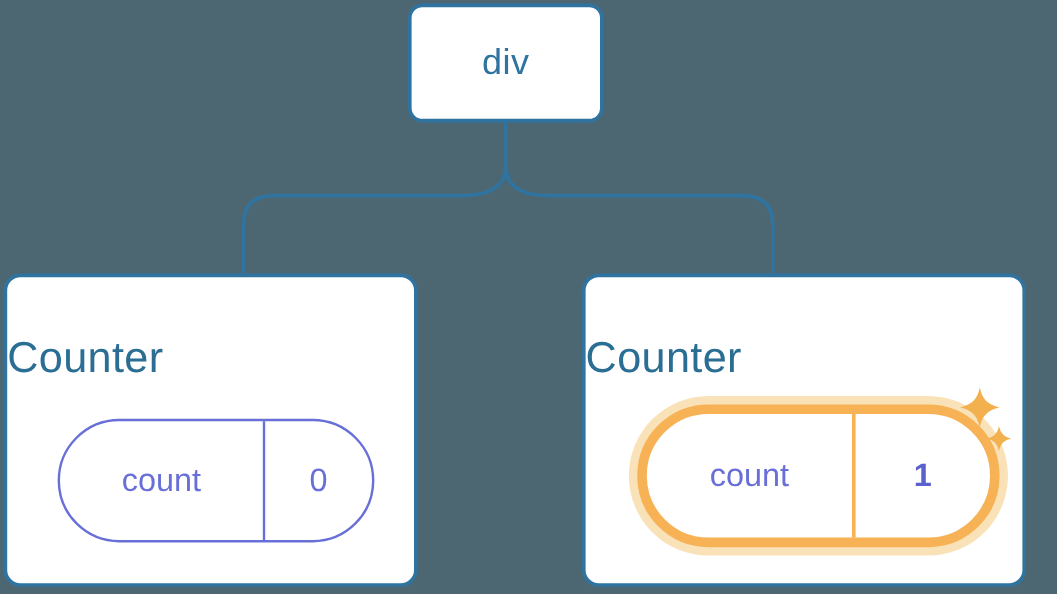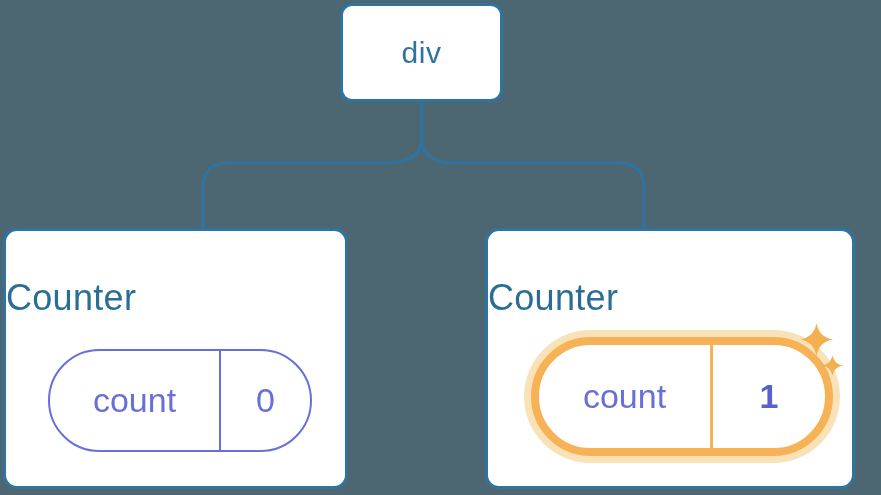--- a/index.html
+++ b/index.html
@@ -96,21 +96,21 @@
   .pill-plain .seg-name {
     width: 171px;
     border-right: 2.5px solid #6870D8;
   }
   .pill-highlight .seg-name {
     width: 174px;
     border-right: 3px solid #F6B254;
   }
   .seg-value { flex: 1; }
   .state-text {
-    font-size: 34px;
+    font-size: 27px;
     color: #6870D8;
   }
   .value-bold {
     font-weight: 700;
     color: #5A60CE;
   }
   .sparkle {
     position: absolute;
     z-index: 4;
   }

